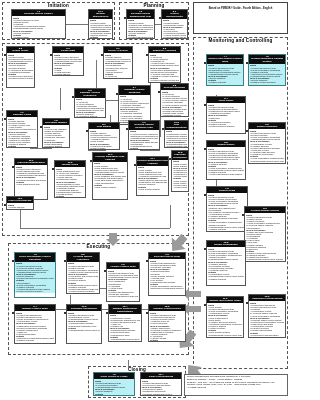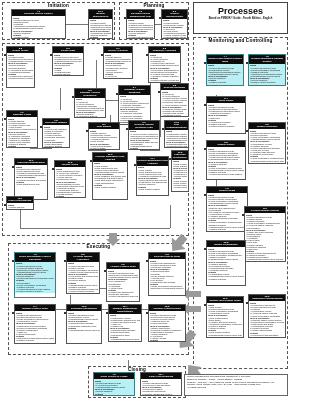--- a/index.html
+++ b/index.html
@@ -92,21 +92,20 @@
     overflow:hidden;
   }
   #footer .fl{display:block;white-space:nowrap;overflow:hidden;color:#111;line-height:1.15;}
 </style>
 </head>
 <body>
 
 <div id="poster">
 
   <div id="titleblock" style="left:193px;top:2px;width:95px;height:32px;padding-top:3px;">
-    <div class="t2" style="font-size:9px;">Processes</div>
     <div class="t3" style="font-size:2.6px;margin-top:2px;">Based on PMBOK® Guide - Fourth Edition - English</div>
   </div>
 
   <div class="lane" style="left:2px;top:2px;width:113px;height:38px;">
     <div class="lane-title" style="font-size:4.6px;">Initiation</div>
   </div>
 
   <div class="lane" style="left:119px;top:2px;width:70px;height:38px;">
     <div class="lane-title" style="font-size:4.6px;">Planning</div>
   </div>

